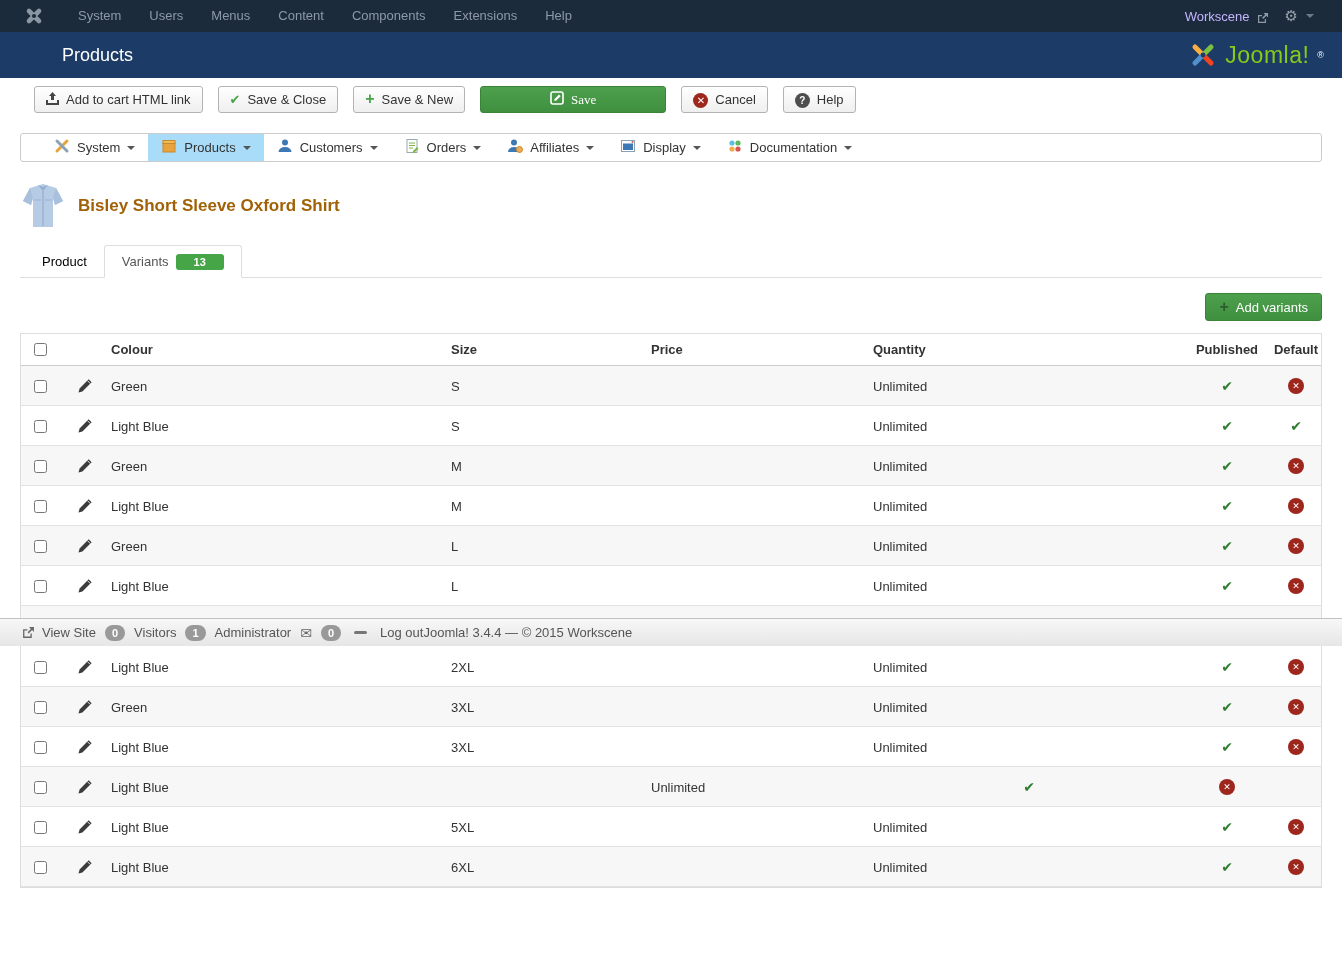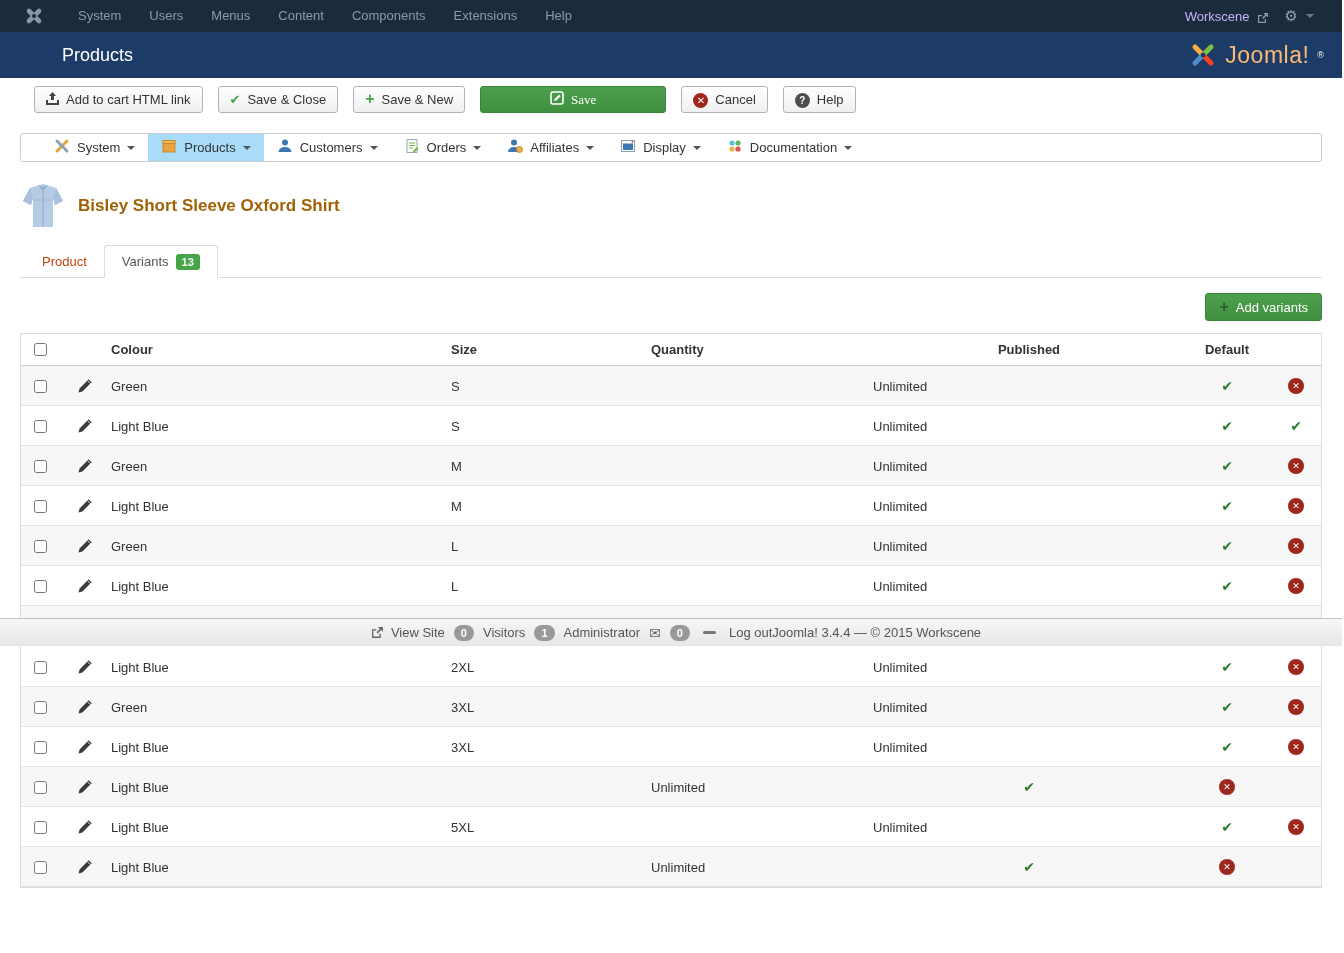--- a/index.html
+++ b/index.html
@@ -14,21 +14,21 @@
   .topbar .right { display:flex; align-items:center; gap:16px; }
   .topbar .sitelink { color:#c4b5fd; font-size:13px; display:flex; align-items:flex-end; gap:7px; cursor:pointer; }
   .topbar .gearwrap { display:flex; align-items:center; gap:8px; color:#8e99a7; cursor:pointer; }
   .gear-glyph { font-size:15px; color:#97a1ab; }
   .caret { width:0; height:0; border-left:4px solid transparent; border-right:4px solid transparent; border-top:4px solid #6e7a87; display:inline-block; }
 
   
   .header { height:46px; background:#1d3b67; display:flex; align-items:center; justify-content:space-between; padding:0 18px 0 62px; }
   .header .title { color:#fff; font-size:18px; }
   .logo { display:flex; align-items:center; gap:8px; }
-  .logo .logo-text { color:#fdba74; font-size:23px; letter-spacing:0.5px; }
+  .logo .logo-text { color:#84cc16; font-size:23px; letter-spacing:0.5px; }
   .logo sup { color:#fff; font-size:9px; vertical-align:super; }
 
   
   .toolbar { margin:8px 0 0 25px; height:27px; display:flex; gap:6px; }
   .btn { height:27px; display:inline-flex; align-items:center; gap:7px; padding:0 11px; font-size:13px; color:#333;
          background:linear-gradient(#ffffff,#efefef); border:1px solid #b3b3b3; border-radius:3px; cursor:pointer;
          font-family:inherit;margin-left:9px; }
   .btn.success { background:linear-gradient(#4da04d,#3f8f3f); border-color:#398439; color:#fff; padding:0 69px;font-family:Liberation Serif, serif; }
   .ic-check { color:#46a546; font-size:13px; font-weight:bold; }
   .ic-plus  { color:#46a546; font-size:16px; font-weight:bold; line-height:13px; }
@@ -44,23 +44,23 @@
   .mb-item.active { background:#a8dcf8; }
   .mb-item .caret { border-top-color:#555; }
 
   
   .product-header { margin:20px 20px 0; height:47px; display:flex; align-items:center; gap:12px; }
   .product-title { font-size:17px; font-weight:bold; color:#a16207; }
 
   
   .tabs { margin:16px 20px 0; height:33px; border-bottom:1px solid #ddd; display:flex; padding-left:5px; }
   .tab { padding:0 17px; height:33px; display:flex; align-items:center; gap:7px; font-size:13px; margin-bottom:-1px; cursor:pointer; }
-  .tab.link { color:#c2410c;text-align:center; }
+  .tab.link { color:#000000;text-align:center; }
   .tab.active { background:#fff; color:#555; border:1px solid #ddd; border-bottom:1px solid #fff; border-radius:3px 3px 0 0; }
-  .badge-green { background:#46a546; color:#fff; font-size:11px; font-weight:bold; padding:2px 6px; border-radius:3px; }
+  .badge-green { background:#46a546; color:#fff; font-size:11px; font-weight:bold; padding:2px 18px; border-radius:3px; }
 
   
   .actions { margin:15px 20px 0; height:28px; display:flex; justify-content:flex-end; }
   .btn-add { height:28px; display:inline-flex; align-items:center; gap:7px; padding:0 13px; font-size:13px; color:#fff;
              background:linear-gradient(#4da04d,#3f8f3f); border:1px solid #398439; border-radius:3px; cursor:pointer; font-family:inherit; }
   .btn-add .plus { color:#2d5d2d; font-size:16px; font-weight:bold; line-height:14px; }
 
   
   .vtable { margin:12px 20px 0; border:1px solid #ddd; }
   .thead, .trow { display:grid; grid-template-columns:56px 34px 340px 200px 222px 312px 84px 54px; }
@@ -76,21 +76,21 @@
   .c-edit svg { display:block; cursor:pointer; }
   input[type="checkbox"] { width:13px; height:13px; cursor:pointer; }
   .ok-icon { color:#2f7d2f; font-size:14px; font-weight:bold; cursor:pointer; }
   .no-icon { width:16px; height:16px; border-radius:50%; background:#9d261d; color:#fff; font-size:9px; font-weight:bold;
              display:inline-flex; align-items:center; justify-content:center; cursor:pointer; }
   .statusbar-spacer { height:25px; }
 
   
   .statusbar { position:absolute; top:618px; left:0; right:0; height:28px; z-index:10;
                background:linear-gradient(#f7f7f7,#e6e6e6); border-top:1px solid #c2c2c2;
-               display:flex; align-items:center; justify-content:center; padding:0 12px 0 22px; }
+               display:flex; align-items:center; justify-content:flex-start; padding:0 12px 0 22px; }
   .sb-left { display:flex; align-items:center; gap:9px; }
   .sb-item { color:#555; font-size:13px; cursor:pointer; display:flex; align-items:center; gap:7px; }
   .sb-text { color:#555; font-size:13px; }
   .badge-gray { background:#999; color:#fff; font-size:11px; font-weight:bold; min-width:14px; text-align:center;
                 padding:2px 7px; border-radius:9px; display:inline-block; }
   .dash-ic { width:13px; height:3px; background:#777; border-radius:2px; display:inline-block; margin:0 4px; }
   .sb-version { color:#555; font-size:13px; }
   .env-ic { font-size:14px; color:#666; }
 </style>
 </head>
@@ -271,20 +271,21 @@
   </div>
 
   <div class="vtable">
     <div class="thead">
       <div class="h h-check">
           <input type="checkbox" style="">
         </div>
       <div class="h"></div>
       <div class="h">Colour</div>
       <div class="h">Size</div>
+      <div class="h">Price</div>
       <div class="h">Quantity</div>
       <div class="h center">Published</div>
       <div class="h center">Default</div>
     </div>
     <div id="rows">
         <div class="trow alt">
     <div class="c c-check">
             <input type="checkbox" style="">
           </div>
     <div class="c c-edit">
@@ -533,20 +534,21 @@
     <div class="c c-check">
             <input type="checkbox" style="">
           </div>
     <div class="c c-edit">
       <svg width="16" height="16" viewBox="0 0 16 16">
               <path d="M11.6 1.2 l3 3 L5.4 13.4 l-3.9 1.1 1.1-3.9 z" fill="#3c3c3c"></path>
               <path d="M10.3 2.5 l3 3" stroke="#f7f7f7" stroke-width="0.9"></path>
             </svg>
     </div>
     <div class="c c-colour">Light Blue</div>
+    <div class="c c-size">6XL</div>
     <div class="c c-price"></div>
     <div class="c c-qty">Unlimited</div>
     <div class="c center c-pub">
             <span class="ok-icon">✔</span>
           </div>
     <div class="c center c-def">
             <span class="no-icon">✕</span>
           </div>
   </div>
       </div>

